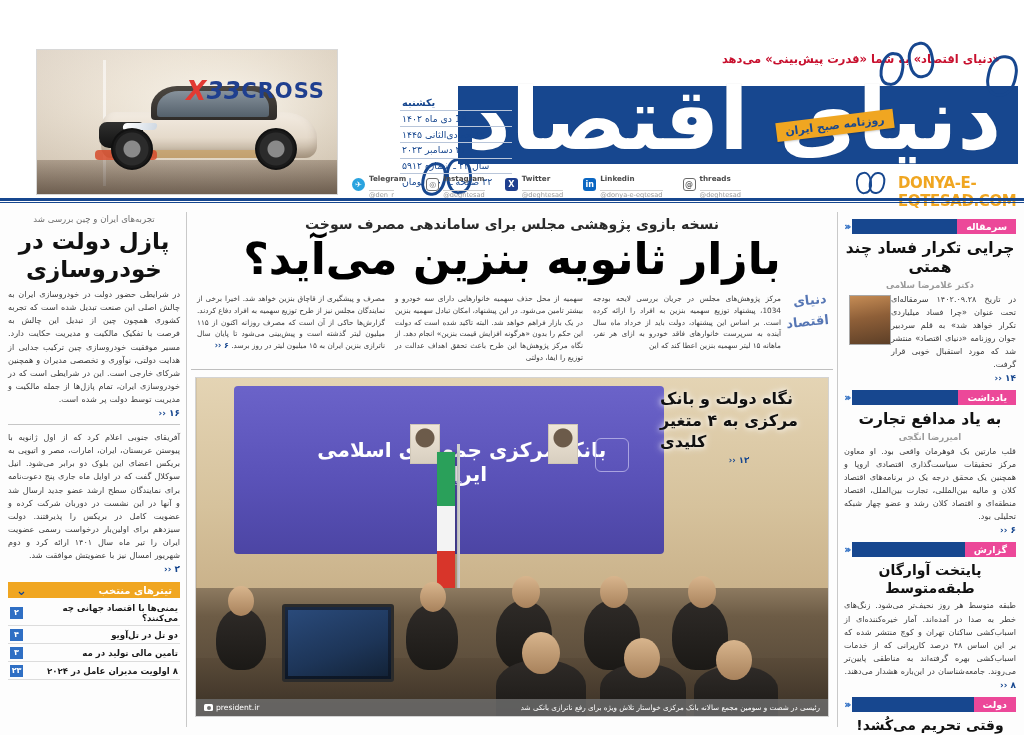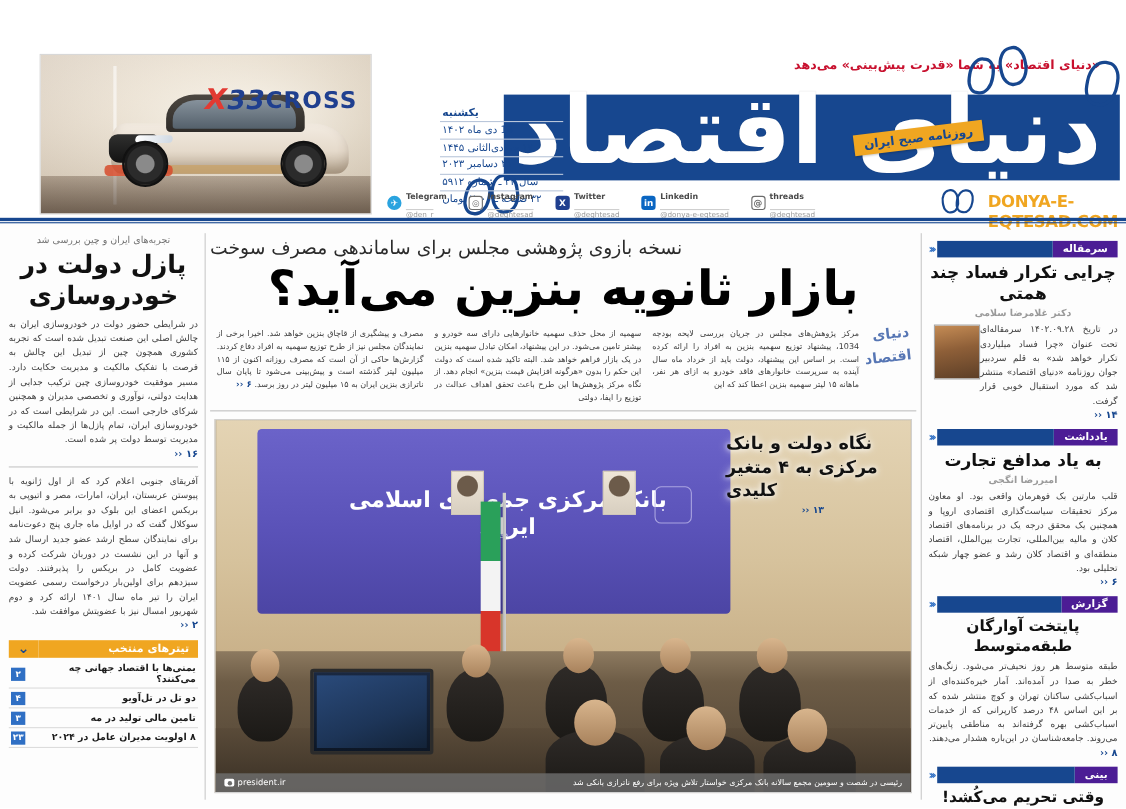--- a/index.html
+++ b/index.html
@@ -182,21 +182,21 @@
   .col-center { flex:1; padding:4px 4px 0 4px; }
   .col-left { width:186px; padding:6px 6px 18px 8px; }
   .vsep { width:1px; background:#c9c9c9; margin:6px 0 8px 0; }
 
   
   .sec-head {
     position:relative; height:15px; margin:7px 0 5px 0;
     display:flex; align-items:stretch; direction:rtl;
   }
   .sec-head .tag {
-    background:#4c1d95; color:#ffffff; font-size:9.5px; font-weight:bold;
+    background:#ec4899; color:#ffffff; font-size:9.5px; font-weight:bold;
     padding:0 9px; display:flex; align-items:center; white-space:nowrap;
   }
   .sec-head .bar { flex:1; background:#17478f; }
   .sec-head .chev {
     color:#2f6fc4; font-size:11px; font-weight:bold; display:flex; align-items:center;
     padding-right:3px; letter-spacing:-3px;
   }
 
   .art-title {
     font-size:15.5px; font-weight:bold; color:#111; text-align:center;
@@ -215,21 +215,21 @@
     background: linear-gradient(170deg,#c58c55 0%,#8e5f38 45%,#5d3f27 100%);
     border:1px solid #a8a8a8;
   }
   .pagenum {
     color:#17478f; font-size:9px; font-weight:bold; direction:rtl; margin-top:2px;
   }
   .pagenum .arrows { letter-spacing:-2px; font-size:9px; }
 
   
   .kicker {
-    text-align:left; font-size:17px; font-weight:normal; color:#2b2b2b;
+    text-align:center; font-size:14px; font-weight:bold; color:#2b2b2b;
     margin:6px 0 2px 0;
   }
   .head-main {
     text-align:center; font-size:44px; font-weight:bold; color:#000;
     line-height:1.12; letter-spacing:-1.2px; margin:0 0 6px 0;
   }
   .lede {
     display:flex; direction:rtl; gap:10px; padding:4px 6px 6px 6px;
     border-bottom:1px solid #bfbfbf;
   }
@@ -508,21 +508,21 @@
         <span class="chev">‹‹‹</span>
       </div>
       <div class="art-title sm">پایتخت آوارگان طبقه‌متوسط</div>
       <div class="art-body">طبقه متوسط هر روز نحیف‌تر می‌شود. زنگ‌های خطر به صدا در آمده‌اند. آمار خیره‌کننده‌ای از اسباب‌کشی ساکنان تهران و کوچ منتشر شده که بر این اساس ۴۸ درصد کارپرانی که از خدمات اسباب‌کشی بهره گرفته‌اند به مناطقی پایین‌تر می‌روند. جامعه‌شناسان در این‌باره هشدار می‌دهند.</div>
       <div class="pagenum">
         <span>۸</span>
         <span class="arrows">‹‹</span>
       </div>
 
       <div class="sec-head">
-        <span class="tag">بینی</span>
+        <span class="tag">دولت</span>
         <span class="bar"></span>
         <span class="chev">‹‹‹</span>
       </div>
       <div class="art-title sm">وقتی تحریم می‌کُشد!</div>
 
     </div>
 
     <div class="vsep"></div>
 
     <div class="col-center">

